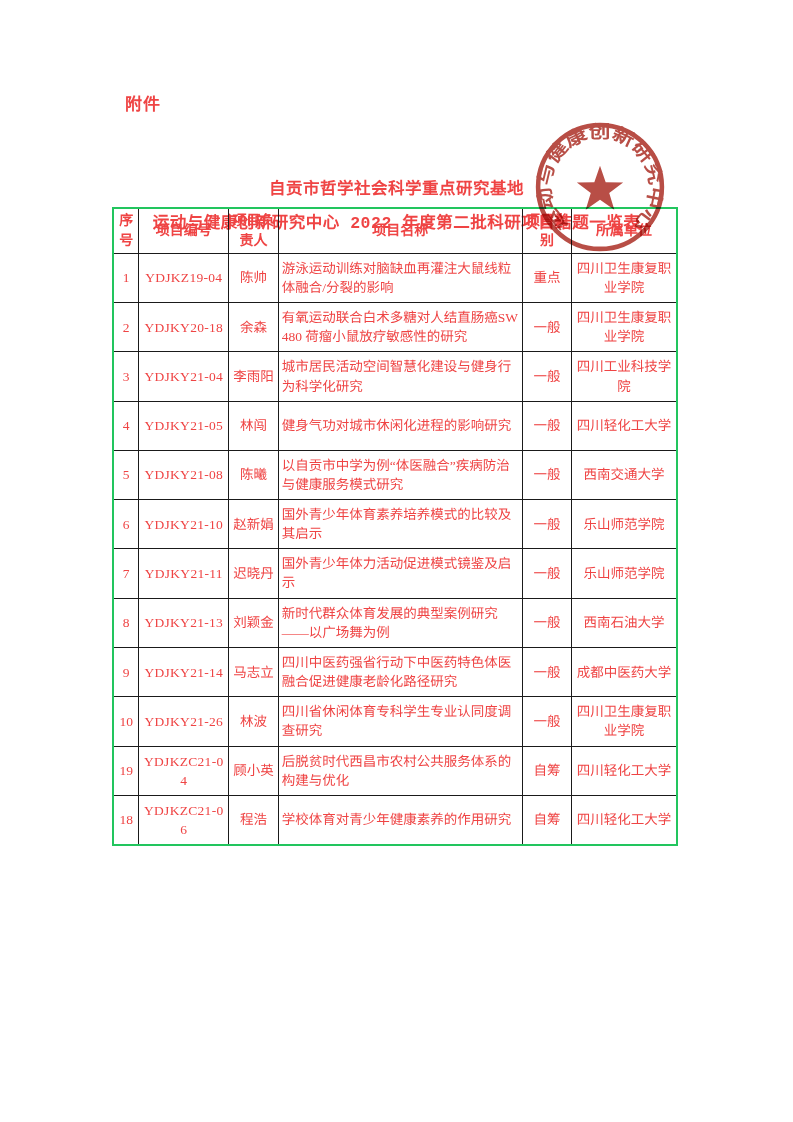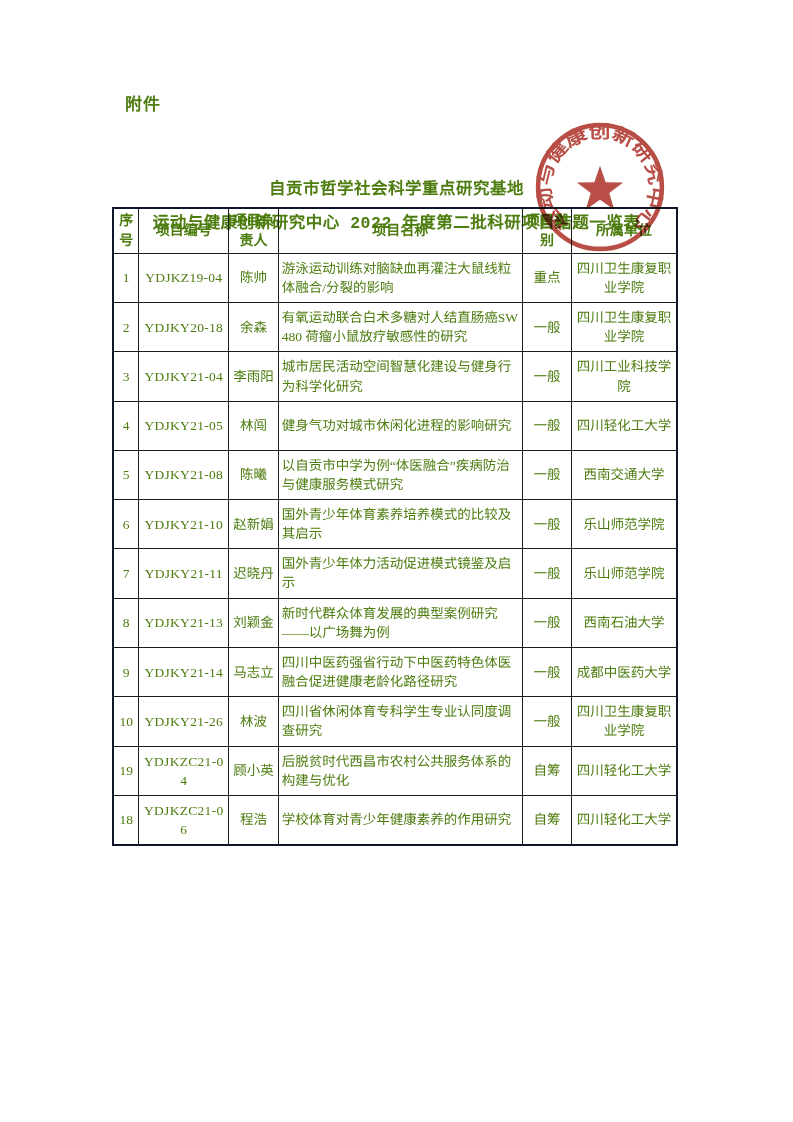--- a/index.html
+++ b/index.html
@@ -2,21 +2,21 @@
 <html lang="zh-CN"><head>
 <meta charset="utf-8">
 <style>
   html,body{margin:0;padding:0;background:#ffffff;}
   .page{
     position:relative;
     width:793px;height:1122px;
     background:#ffffff;
     overflow:hidden;
     font-family:"Liberation Serif","DejaVu Serif",serif;
-    color:#4d7c0f;
+    color:#ef4444;
   }
   .attachment{
     position:absolute;left:125px;top:90px;
     font-family:"Liberation Sans","DejaVu Sans",sans-serif;
     font-weight:bold;font-size:17px;letter-spacing:1px;
   }
   .doc-title{
     position:absolute;left:0;width:100%;
     text-align:center;
     font-family:"Liberation Sans","DejaVu Sans",sans-serif;
@@ -32,21 +32,21 @@
     table-layout:fixed;
     font-size:13.5px;
   }
   table.projects th, table.projects td{
     border:1px solid #1a1a1a;
     padding:5px 3px;
     vertical-align:middle;
     line-height:1.42;
     word-break:break-all;
   }
-  table.projects{border:2px solid #0f172a;}
+  table.projects{border:2px solid #22c55e;}
   table.projects thead th{
     font-weight:bold;
     font-size:14px;
     text-align:center;
     height:36px;
     padding:2px 1px;
   }
   table.projects td{height:38px;}
   td.c{text-align:center;}
   td.name{text-align:left;padding-left:6px;padding-right:4px;}

